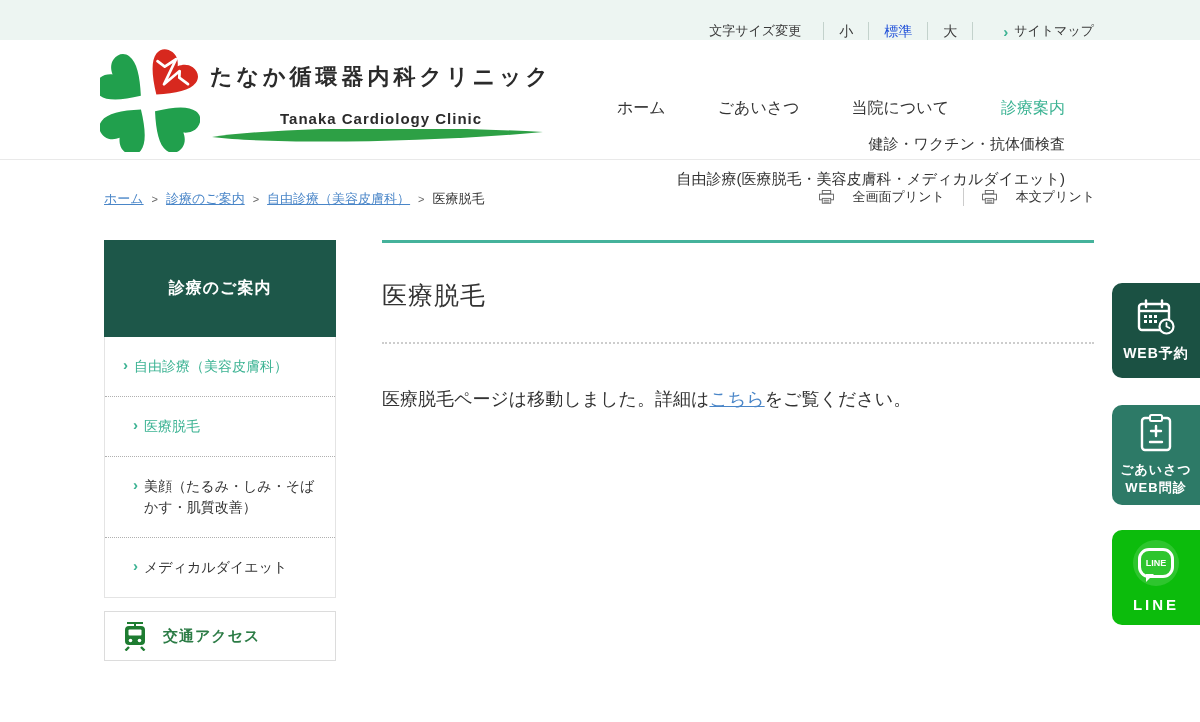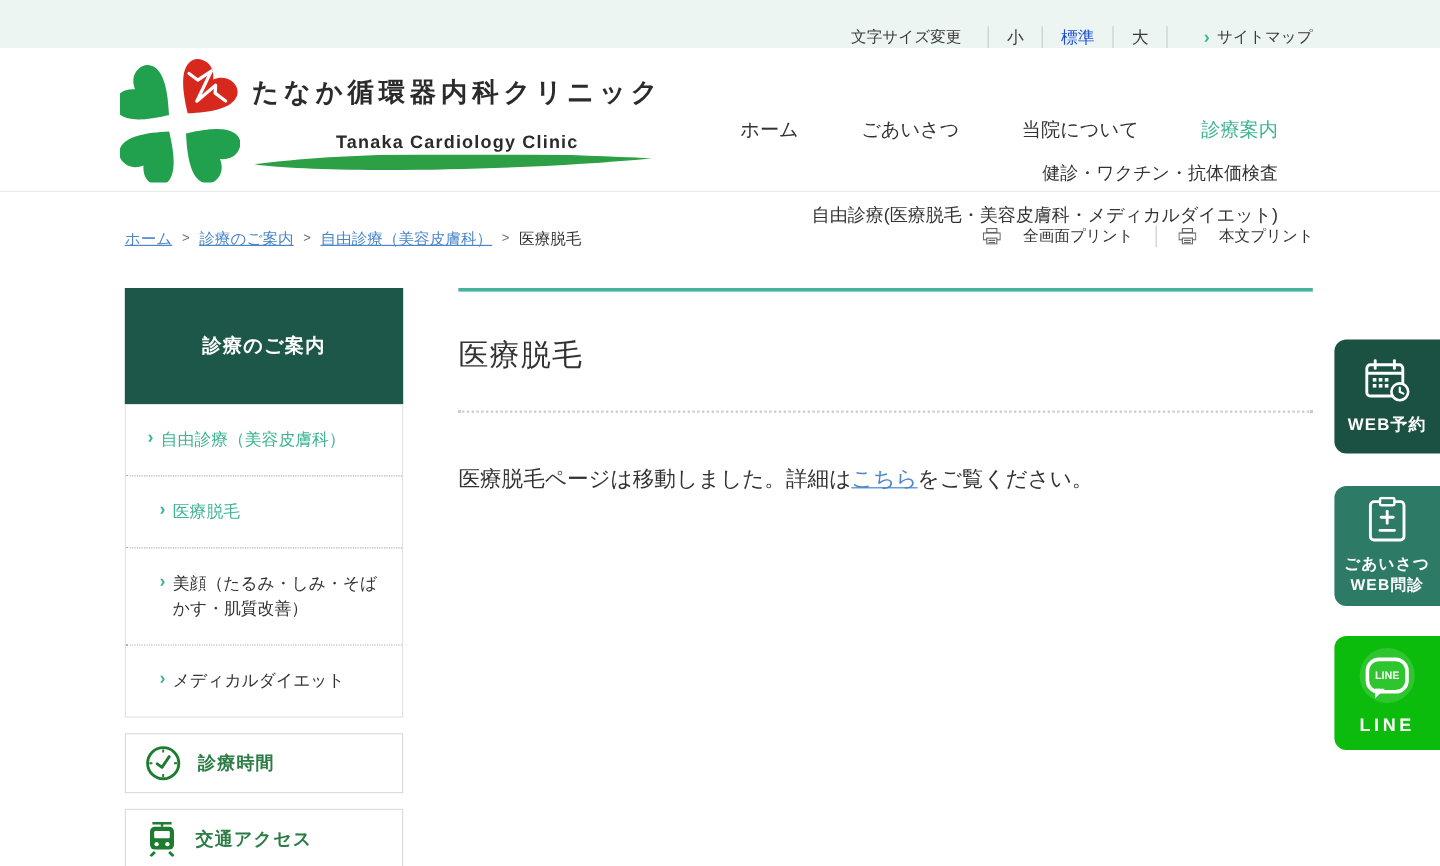--- a/index.html
+++ b/index.html
@@ -219,33 +219,20 @@
       <div class="side-item lv2">
         <span class="chev">›</span>
         <span>美顔（たるみ・しみ・そばかす・肌質改善）</span>
       </div>
       <div class="side-item lv2">
         <span class="chev">›</span>
         <span>メディカルダイエット</span>
       </div>
     </div>
 
-    <div class="quick-box">
-      <svg width="30" height="30" viewBox="0 0 30 30">
-        <circle cx="15" cy="15" r="13" fill="none" stroke="#1e7c31" stroke-width="2.4"></circle>
-        <g stroke="#1e7c31" stroke-width="1.6">
-          <line x1="15" y1="3.5" x2="15" y2="6"></line>
-            <line x1="15" y1="24" x2="15" y2="26.5"></line>
-          <line x1="3.5" y1="15" x2="6" y2="15"></line>
-            <line x1="24" y1="15" x2="26.5" y2="15"></line>
-        </g>
-        <polyline points="10,15.5 14,18.5 20,9.5" fill="none" stroke="#1e7c31" stroke-width="2.4" stroke-linecap="round" stroke-linejoin="round"></polyline>
-      </svg>
-      <span class="quick-label">診療時間</span>
-    </div>
 
     <div class="quick-box">
       <svg width="28" height="30" viewBox="0 0 28 30">
         <line x1="6" y1="2" x2="22" y2="2" stroke="#1e7c31" stroke-width="2"></line>
         <line x1="14" y1="2" x2="14" y2="5" stroke="#1e7c31" stroke-width="2"></line>
         <rect x="4" y="5" width="20" height="19" rx="4" fill="#1e7c31"></rect>
         <rect x="7.5" y="8.5" width="13" height="6" rx="1" fill="#fff"></rect>
         <circle cx="9.5" cy="19.5" r="1.8" fill="#fff"></circle>
         <circle cx="18.5" cy="19.5" r="1.8" fill="#fff"></circle>
         <line x1="8" y1="26" x2="4.5" y2="29.5" stroke="#1e7c31" stroke-width="2.4"></line>

